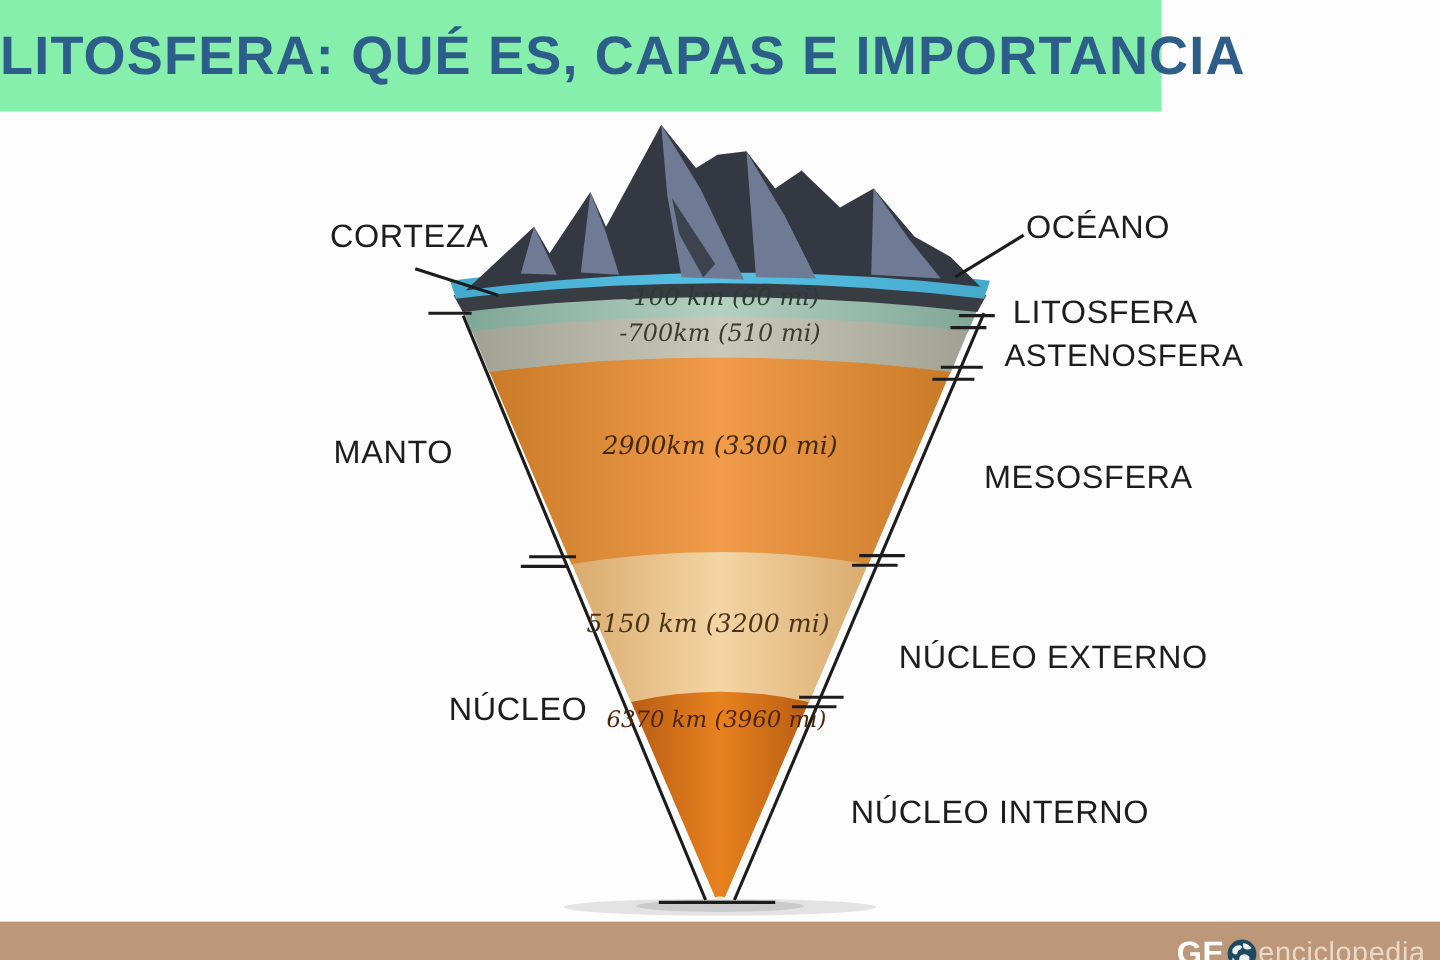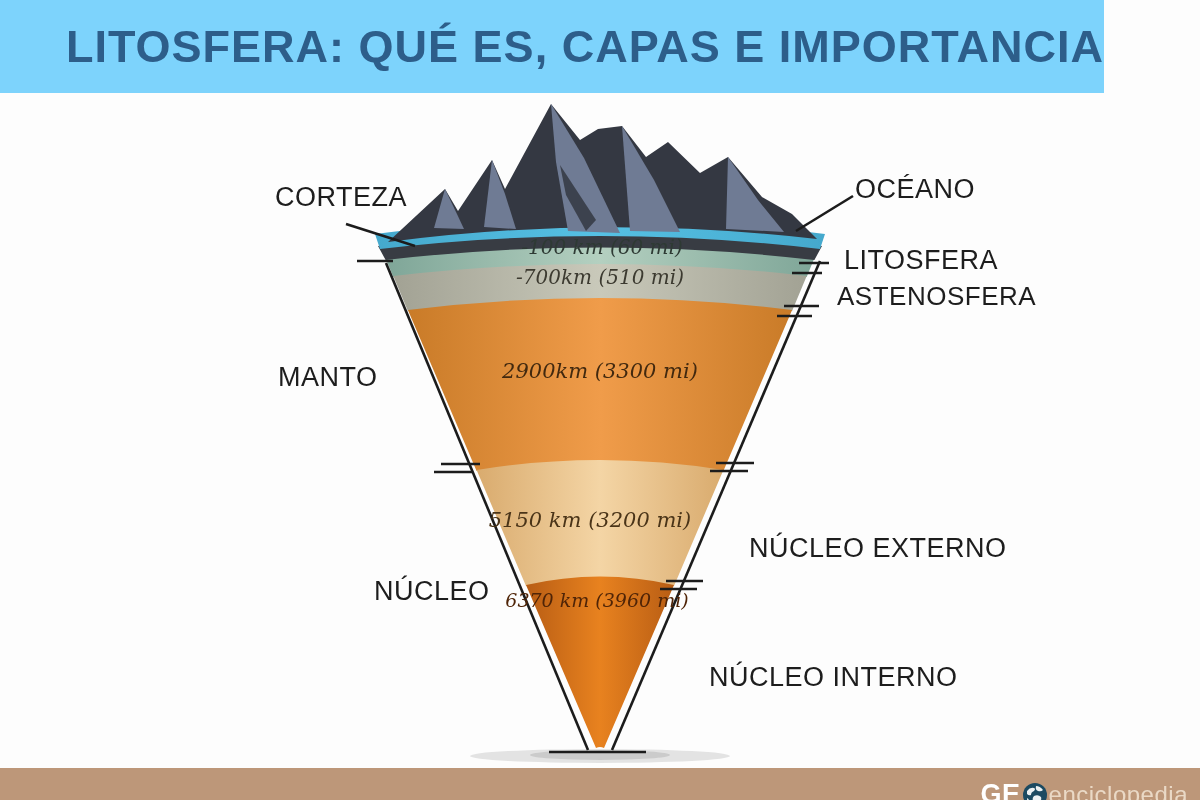--- a/index.html
+++ b/index.html
@@ -1,20 +1,20 @@
 <!DOCTYPE html>
 <html><head>
 <meta charset="utf-8">
 <style>
   html,body{margin:0;padding:0;background:#e8e8e8;}
   .page{position:relative;width:1200px;height:800px;background:#fdfdfd;overflow:hidden;
         font-family:"Liberation Sans",sans-serif;}
   
-  .header{position:absolute;left:0;top:0;width:1104px;height:93px;background:#7dd3fc;
-          display:flex;align-items:center;justify-content:flex-end;}
+  .header{position:absolute;left:0;top:0;width:968px;height:93px;background:#86efac;
+          display:flex;align-items:center;justify-content:flex-start;}
   .title{color:#2d5e8a;font-size:45px;font-weight:700;letter-spacing:1px;white-space:nowrap;}
   
   .footer{position:absolute;left:0;bottom:0;width:1200px;height:32px;background:#bd9779;
           display:flex;align-items:center;justify-content:flex-end;padding-right:12px;box-sizing:border-box;}
   .logo{display:flex;align-items:center;line-height:1;margin-top:21px;}
   .logo-bold{color:#ffffff;font-weight:700;font-size:27px;letter-spacing:0.5px;}
   .logo-globe{width:26px;height:26px;margin:0 1px;display:block;}
   .logo-light{color:#ead9c6;font-weight:400;font-size:24px;letter-spacing:0.5px;}
   
   .stage{position:absolute;left:0;top:93px;width:1200px;height:773px;}
@@ -122,20 +122,21 @@
       </g>
     </svg>
 
     <div class="lbl" style="left:275px;top:89px;">CORTEZA</div>
     <div class="lbl" style="left:278px;top:269px;">MANTO</div>
     <div class="lbl" style="left:374px;top:483px;">NÚCLEO</div>
 
     <div class="lbl" style="left:855px;top:81px;">OCÉANO</div>
     <div class="lbl" style="left:844px;top:152px;">LITOSFERA</div>
     <div class="lbl" style="left:837px;top:188px;font-size:26px;text-align:right;">ASTENOSFERA</div>
+    <div class="lbl" style="left:820px;top:290px;">MESOSFERA</div>
     <div class="lbl" style="left:749px;top:424px;margin-top:16px;">NÚCLEO EXTERNO</div>
     <div class="lbl" style="left:709px;top:569px;">NÚCLEO INTERNO</div>
 
     <div class="meas" style="left:602px;top:142px;font-size:20px;color:#2e3a34;">-100 km (60 mi)</div>
     <div class="meas" style="left:600px;top:172px;font-size:20px;color:#3c3a30;">-700km (510 mi)</div>
     <div class="meas" style="left:600px;top:266px;font-size:21px;color:#42290f;">2900km (3300 mi)</div>
     <div class="meas" style="left:590px;top:415px;font-size:21px;color:#4a3418;">5150 km (3200 mi)</div>
     <div class="meas" style="left:597px;top:496px;font-size:19px;color:#4f2407;">6370 km (3960 mi)</div>
   </div>
 

